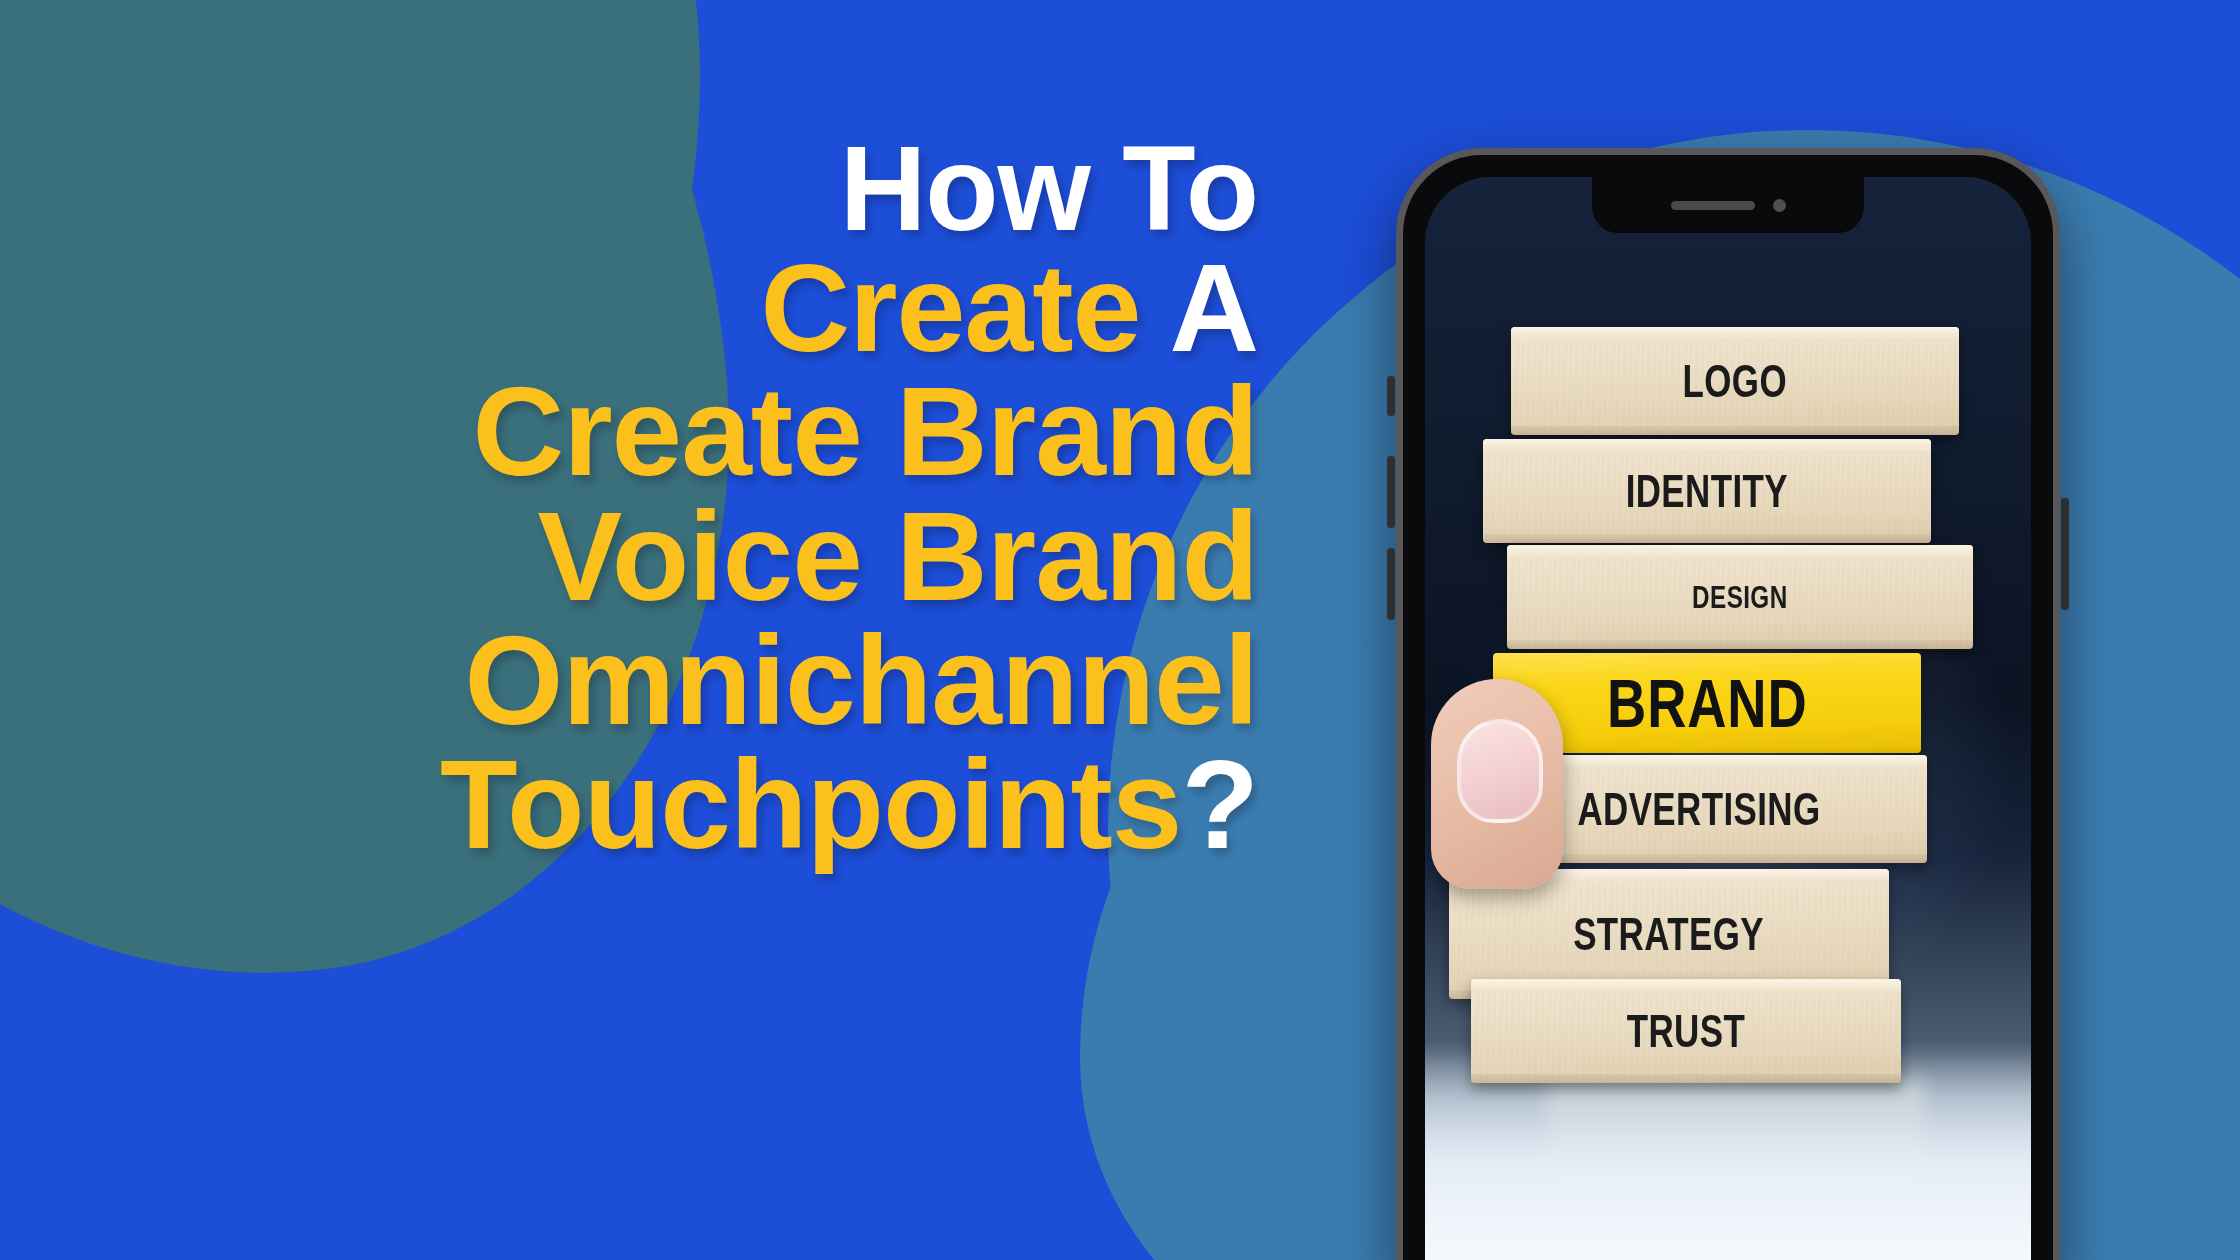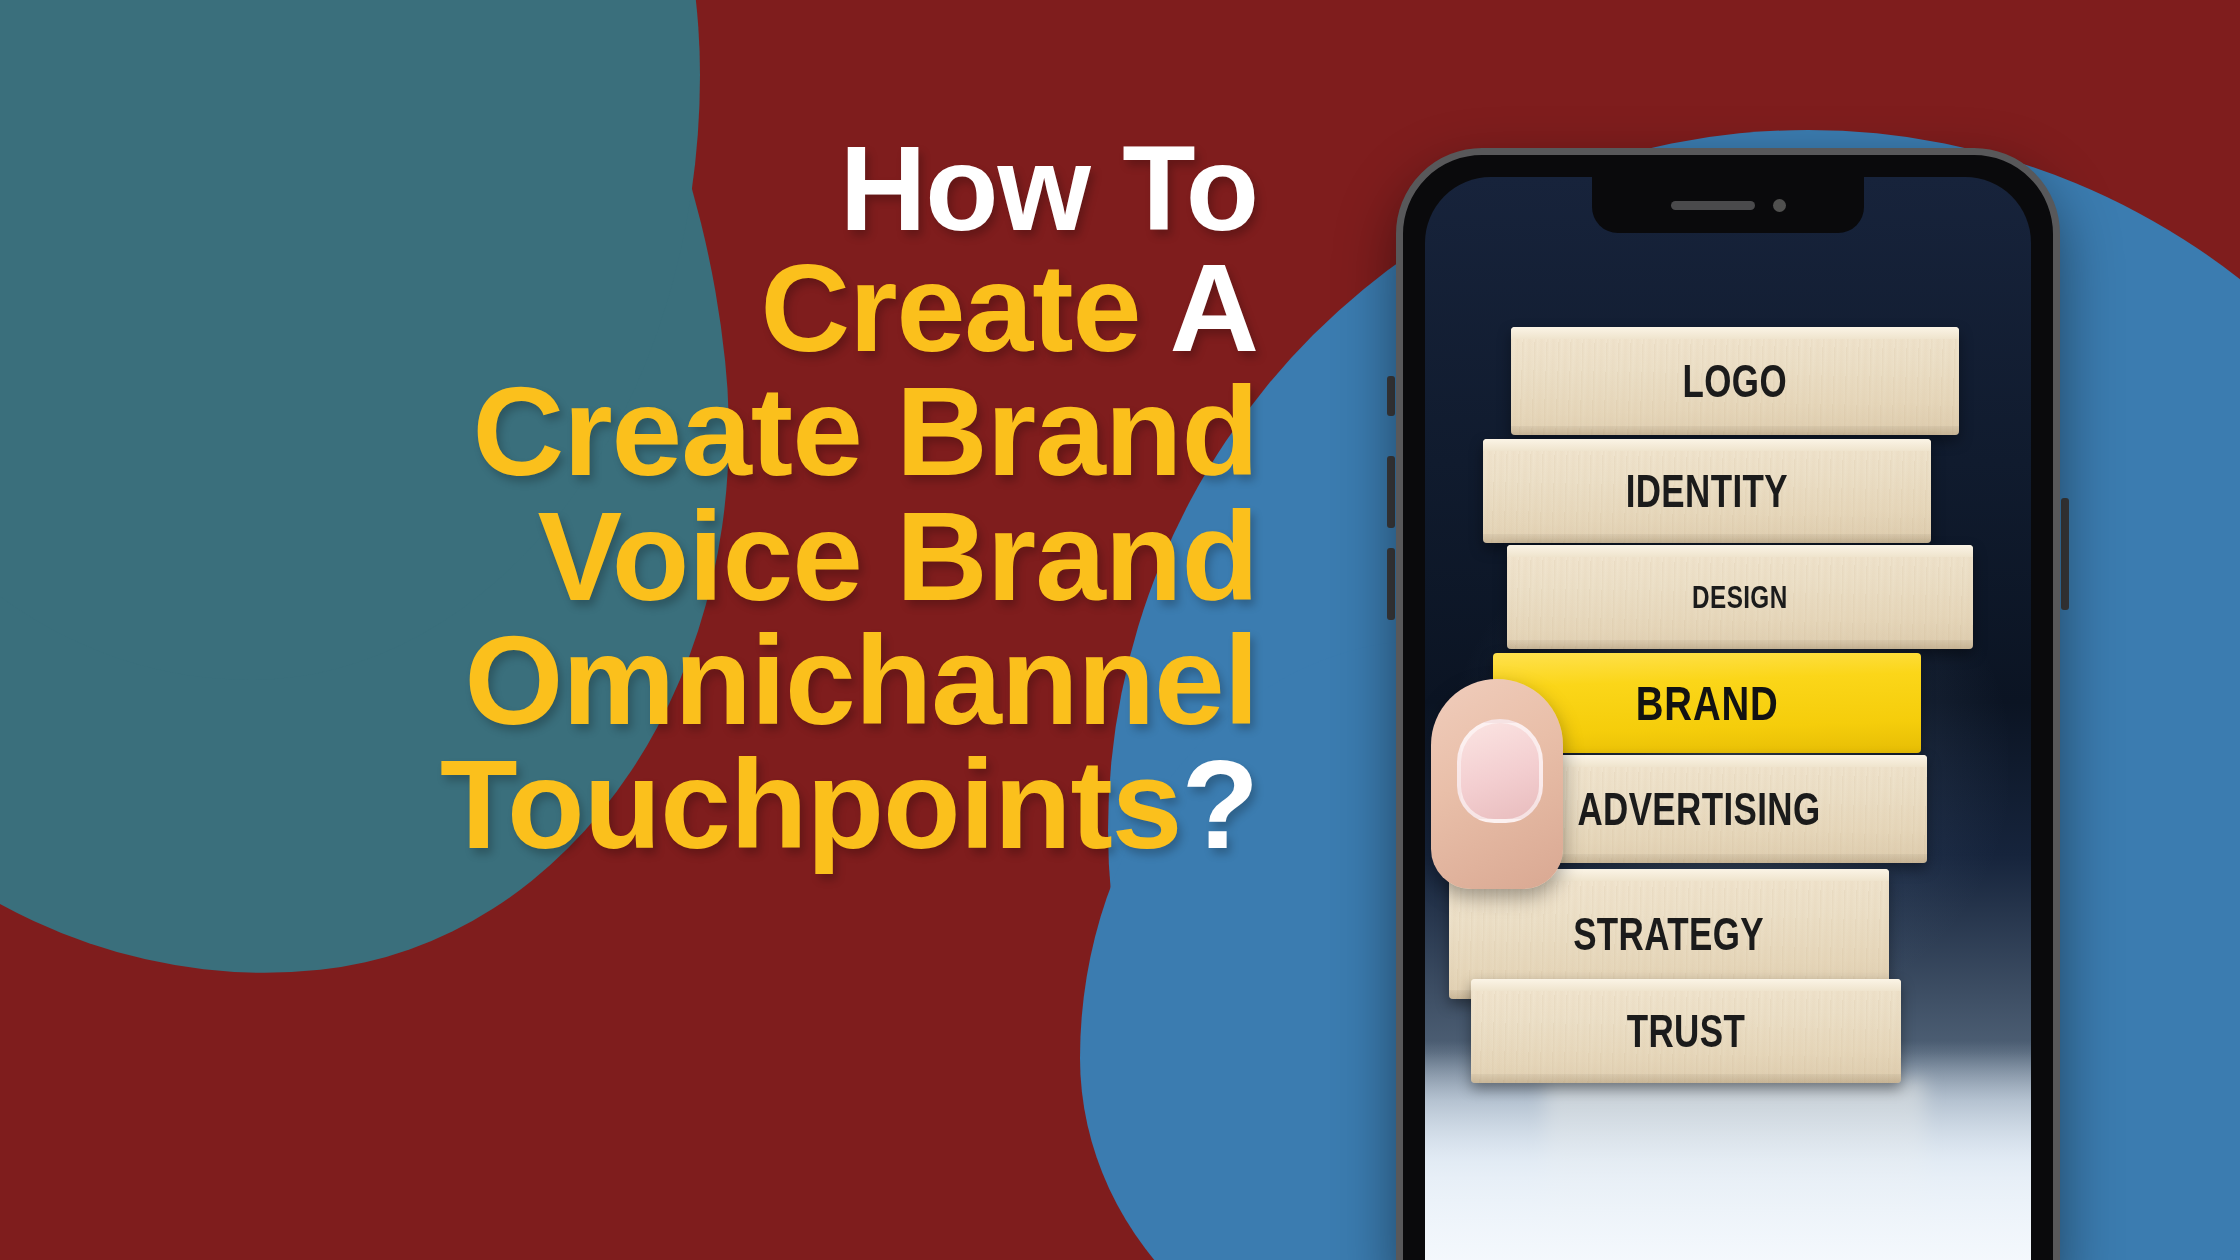--- a/index.html
+++ b/index.html
@@ -2,21 +2,21 @@
 <html><head>
 <meta charset="utf-8">
 <style>
   html,body{margin:0;padding:0;background:#0c5a96;}
   *{box-sizing:border-box;}
 
   .canvas{
     position:relative;
     width:2240px;height:1260px;
     overflow:hidden;
-    background:#7f1d1d;
+    background:#1d4ed8;
     font-family:"Liberation Sans", sans-serif;
     padding-left:16px;
   }
 
   
   .blob-teal{
     position:absolute;left:-340px;top:-300px;
     width:1060px;height:1280px;
     background:#3a6f7c;
     border-radius:53% 47% 44% 56% / 48% 56% 44% 52%;
@@ -147,21 +147,21 @@
   }
   .wood-bot{
     position:absolute;left:0;right:0;bottom:0;height:9px;
     background:linear-gradient(180deg,rgba(0,0,0,0.04),rgba(120,96,62,0.22));
     border-radius:0 0 4px 4px;
   }
 
   .blk-logo       {left:86px; width:448px; top:0;    height:108px; font-size:46px;}
   .blk-identity   {left:58px; width:448px; top:112px;height:104px; font-size:46px;}
   .blk-design     {left:82px; width:466px; top:218px;height:104px; font-size:32px;}
-  .blk-brand      {left:68px; width:428px; top:326px;height:100px; font-size:48px;
+  .blk-brand      {left:68px; width:428px; top:326px;height:100px; font-size:68px;
                    background:linear-gradient(178deg,#ffe14d 0%,#fbd619 30%,#f5cd0b 72%,#e6bd05 100%);
                    color:#121212;}
   .blk-advertising{left:46px; width:456px; top:428px;height:108px; font-size:46px;}
   .blk-strategy   {left:24px; width:440px; top:542px;height:130px; font-size:46px;}
   .blk-trust      {left:46px; width:430px; top:652px;height:104px; font-size:46px;}
 
   .blk-brand .lbl{transform:scaleX(0.80);letter-spacing:1px;}
 
   
   .thumb{

